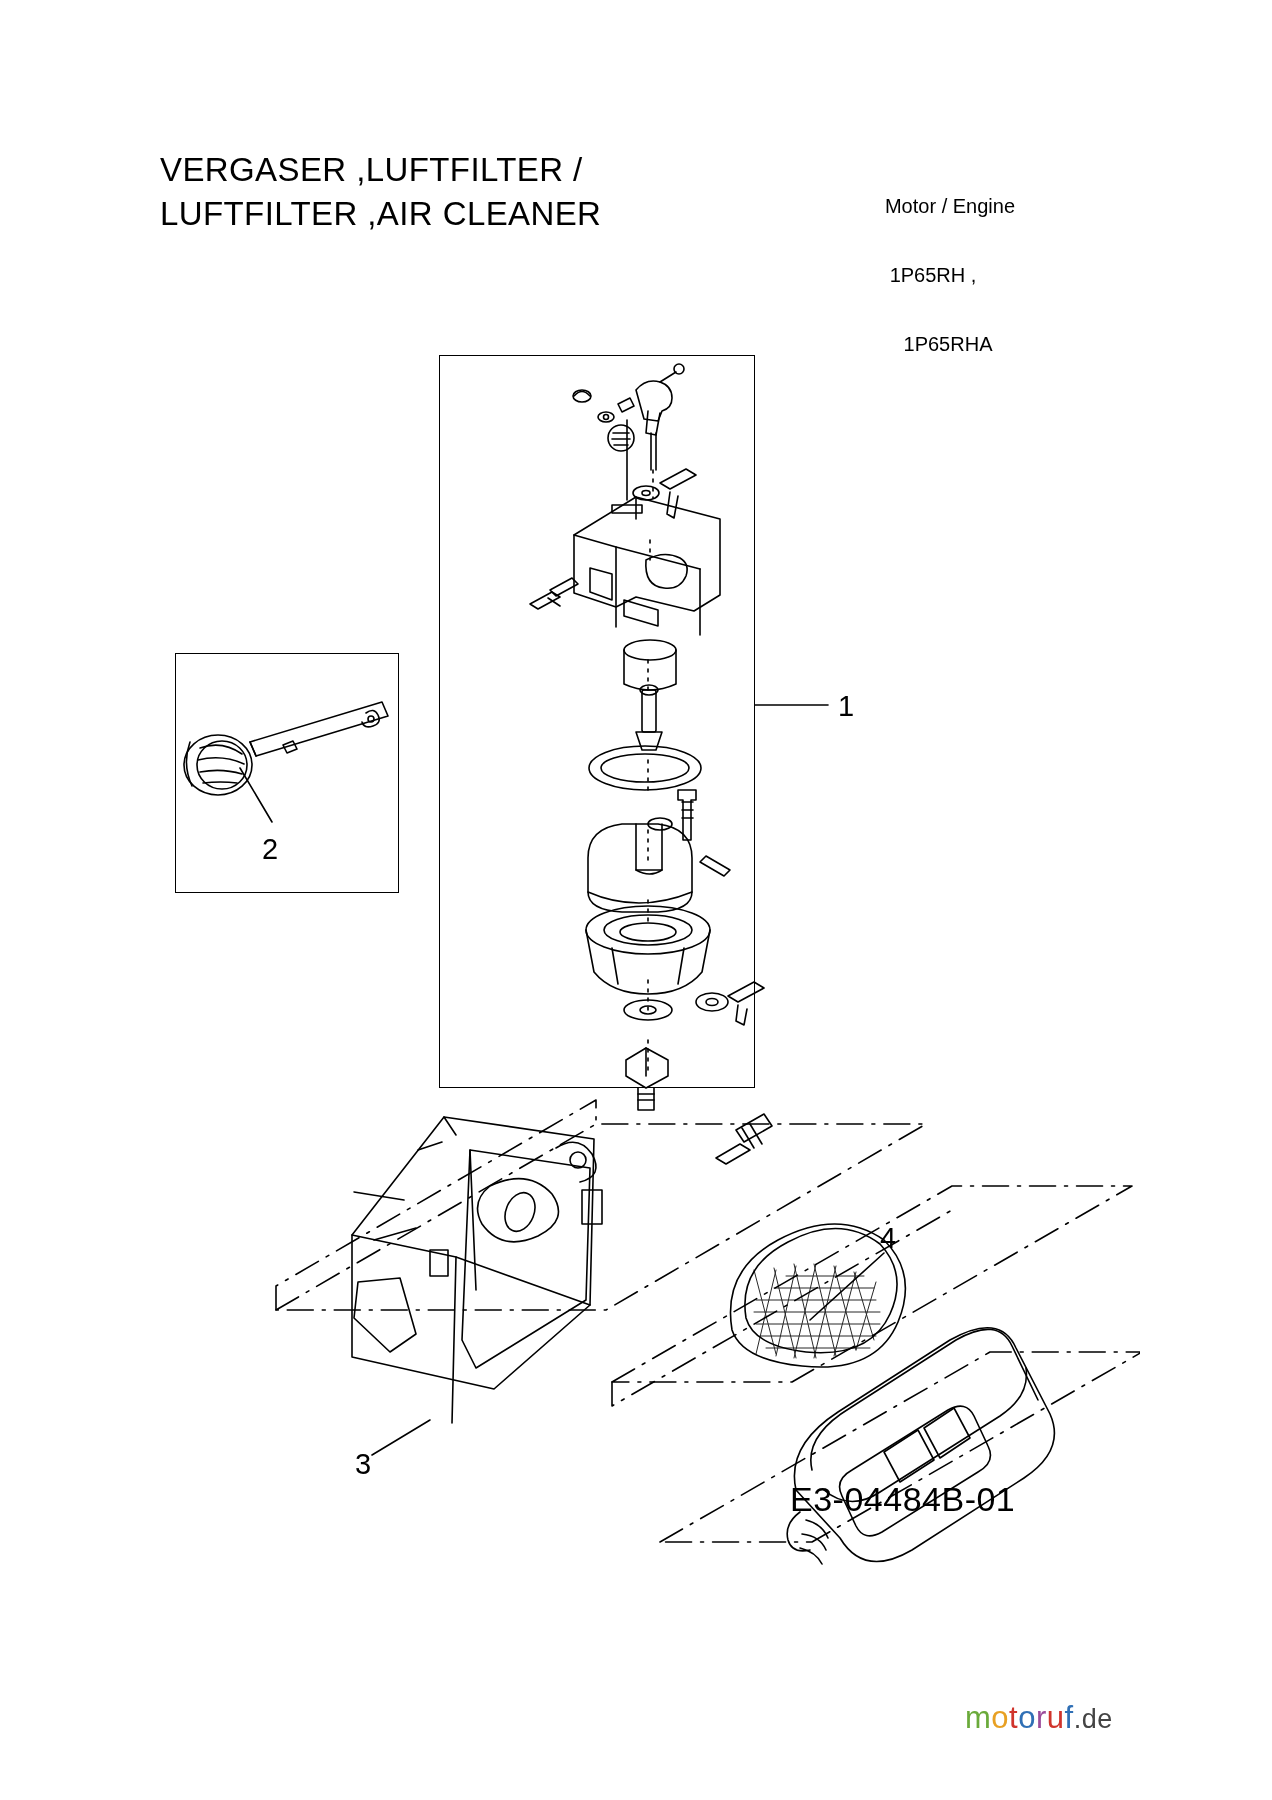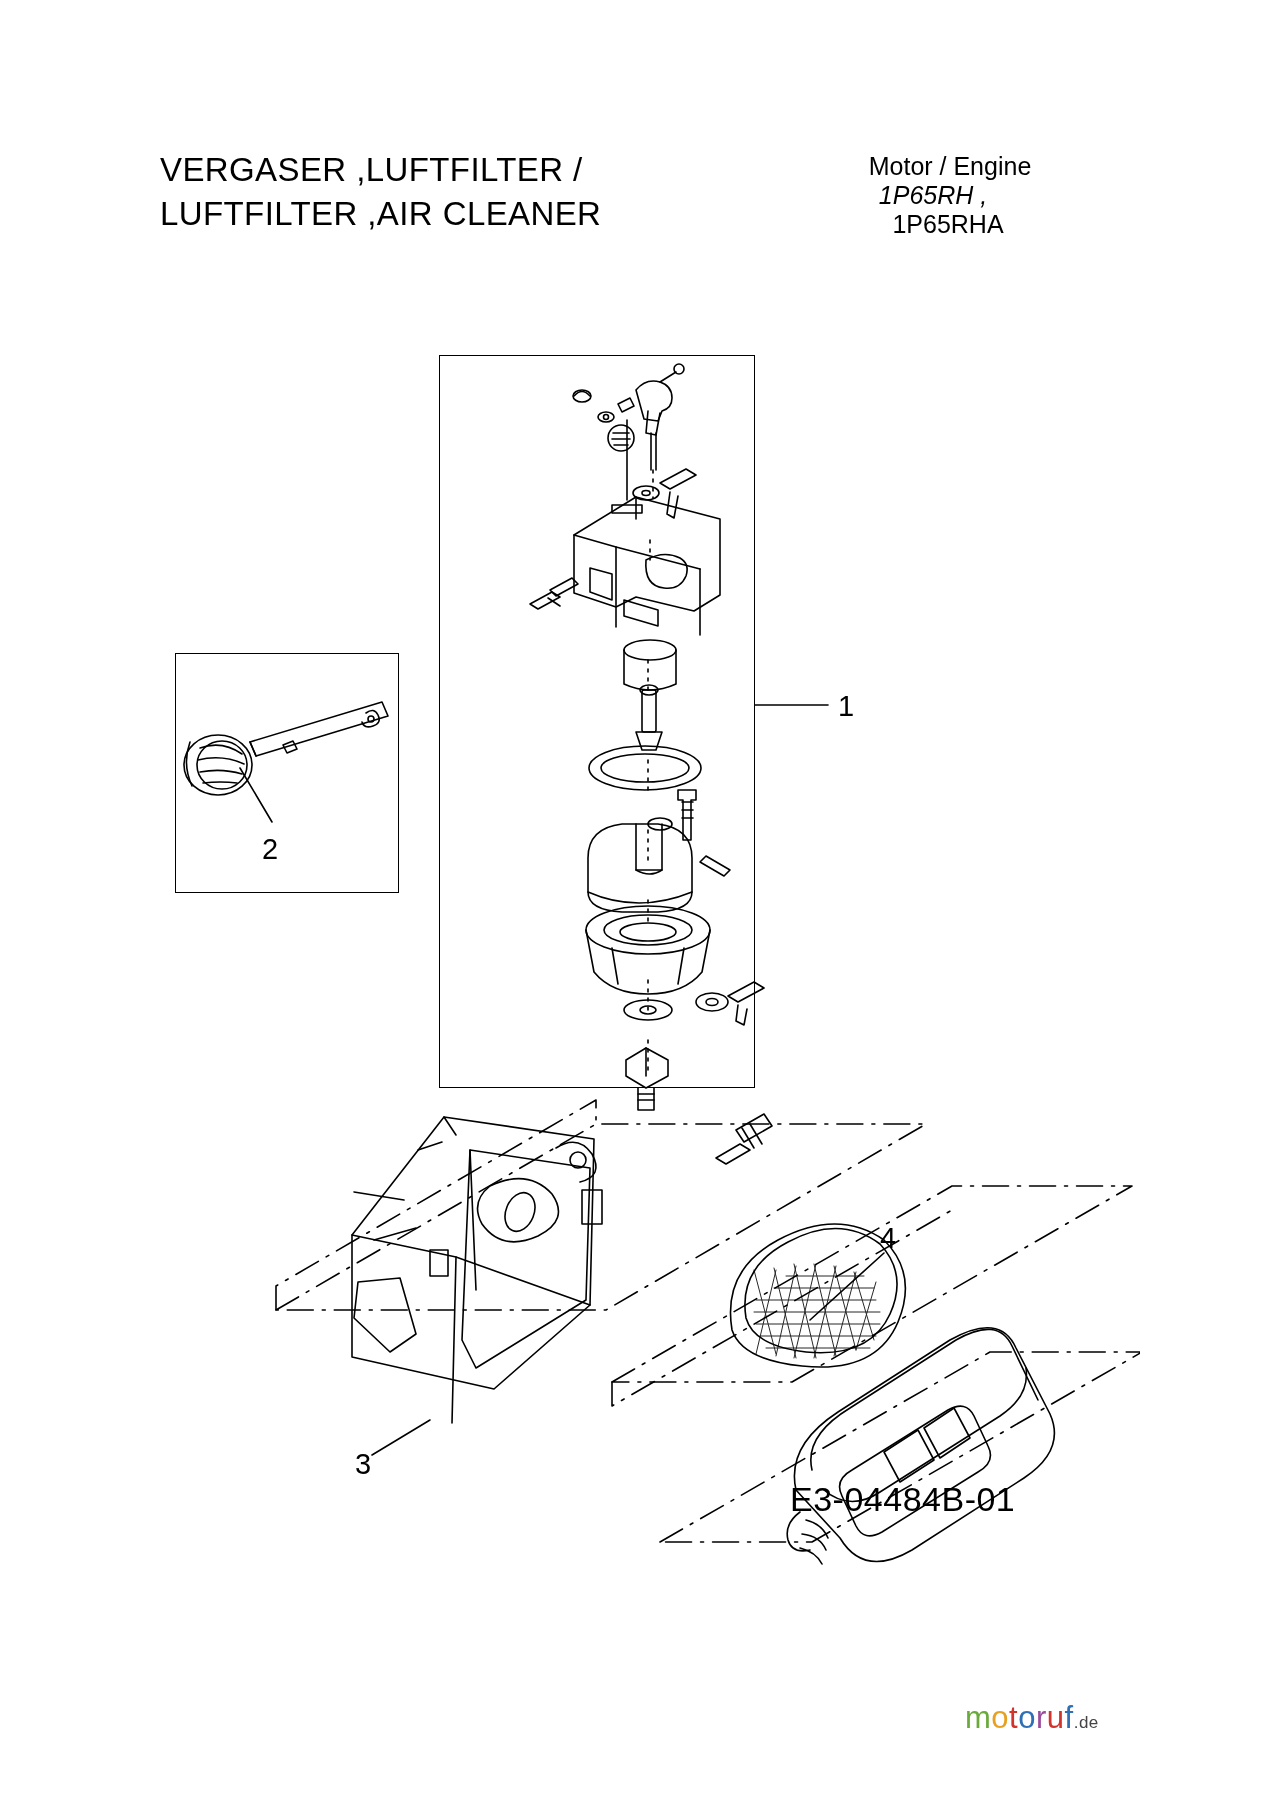--- a/index.html
+++ b/index.html
@@ -29,25 +29,26 @@
     white-space: nowrap;
   }
   .engine-block {
     position: absolute;
     left: 800px;
     top: 152px;
     width: 300px;
     text-align: center;
   }
   .engine-line {
-    font-size: 25px;
+    font-size: 20px;
     line-height: 29px;
     white-space: nowrap;
-  }
-  .engine-line.l2 { padding-right: 34px; font-style: italic; }
+    margin-top: 40px;
+  }
+  .engine-line.l2 { padding-right: 34px; }
   .engine-line.l3 { padding-right: 4px; }
 
   .doc-code {
     position: absolute;
     left: 790px;
     top: 1480px;
     font-size: 34px;
     letter-spacing: 0.5px;
   }
 
@@ -78,21 +79,21 @@
     font-size: 31px;
     letter-spacing: 0.5px;
   }
   .logo .m { color: #6aaa3a; }
   .logo .o1 { color: #e8a023; }
   .logo .t { color: #d0342c; }
   .logo .o2 { color: #2f6fb5; }
   .logo .r { color: #9b4b9b; }
   .logo .u { color: #d0342c; }
   .logo .f { color: #2f6fb5; }
-  .logo .de { color: #444; font-size: 17px; text-align: right; }
+  .logo .de { color: #444; font-size: 27px; text-align: right; }
 </style>
 </head>
 <body>
 
 <div id="page">
 
   <div class="title-block">
     <div class="title-line">VERGASER ,LUFTFILTER /</div>
     <div class="title-line">LUFTFILTER ,AIR CLEANER</div>
   </div>

